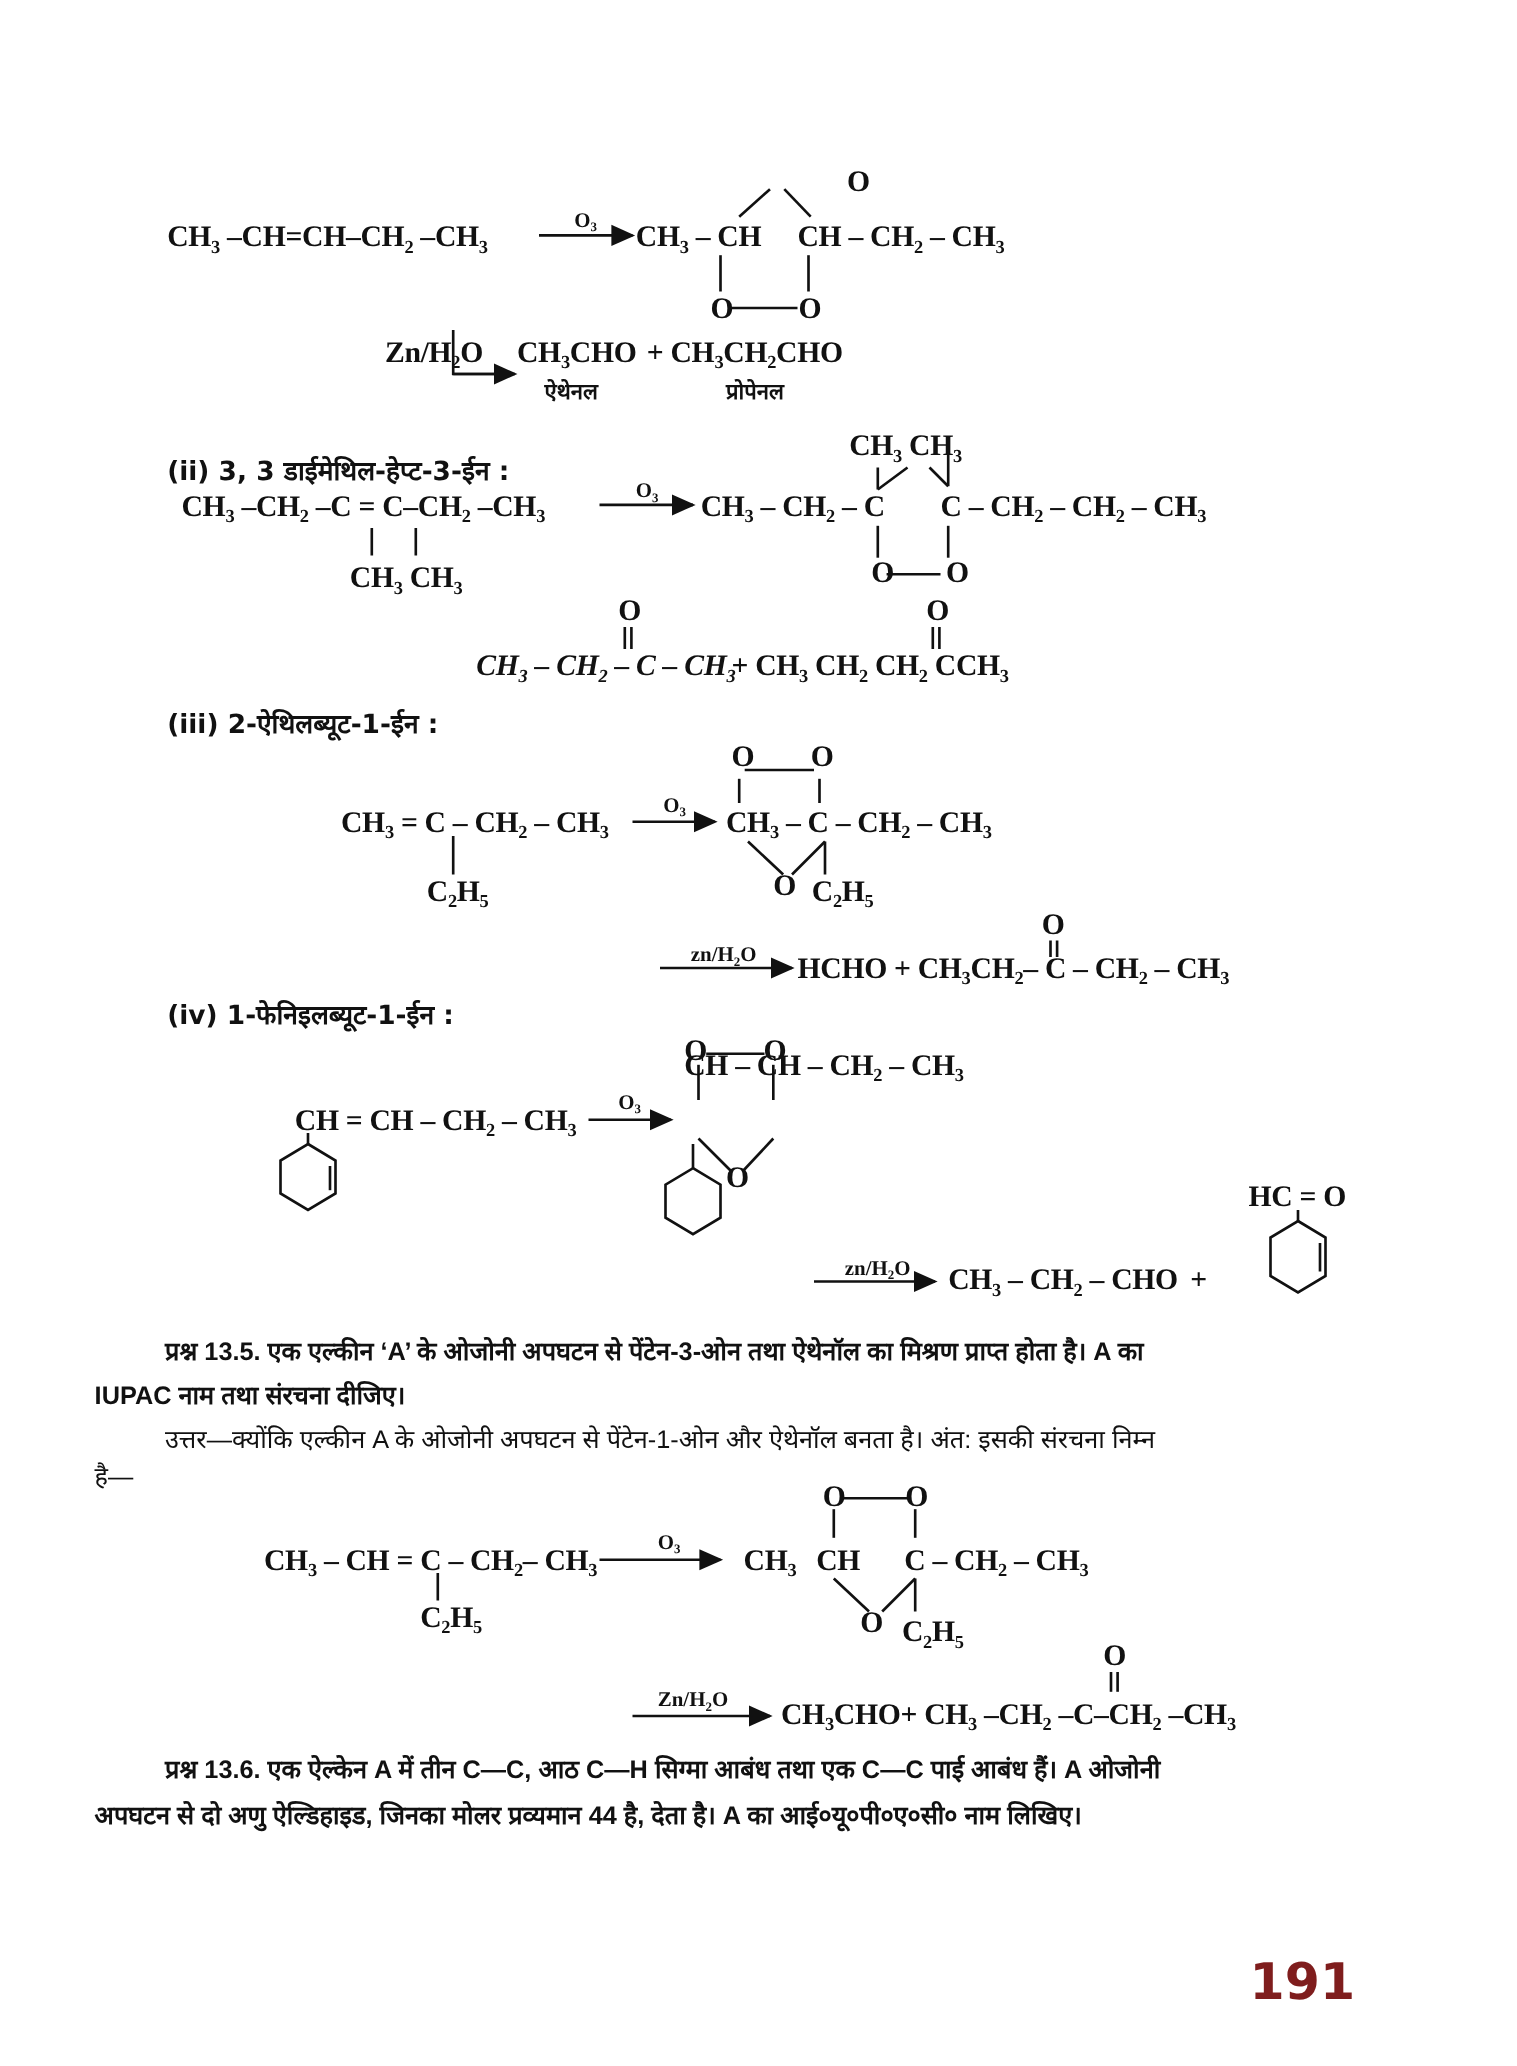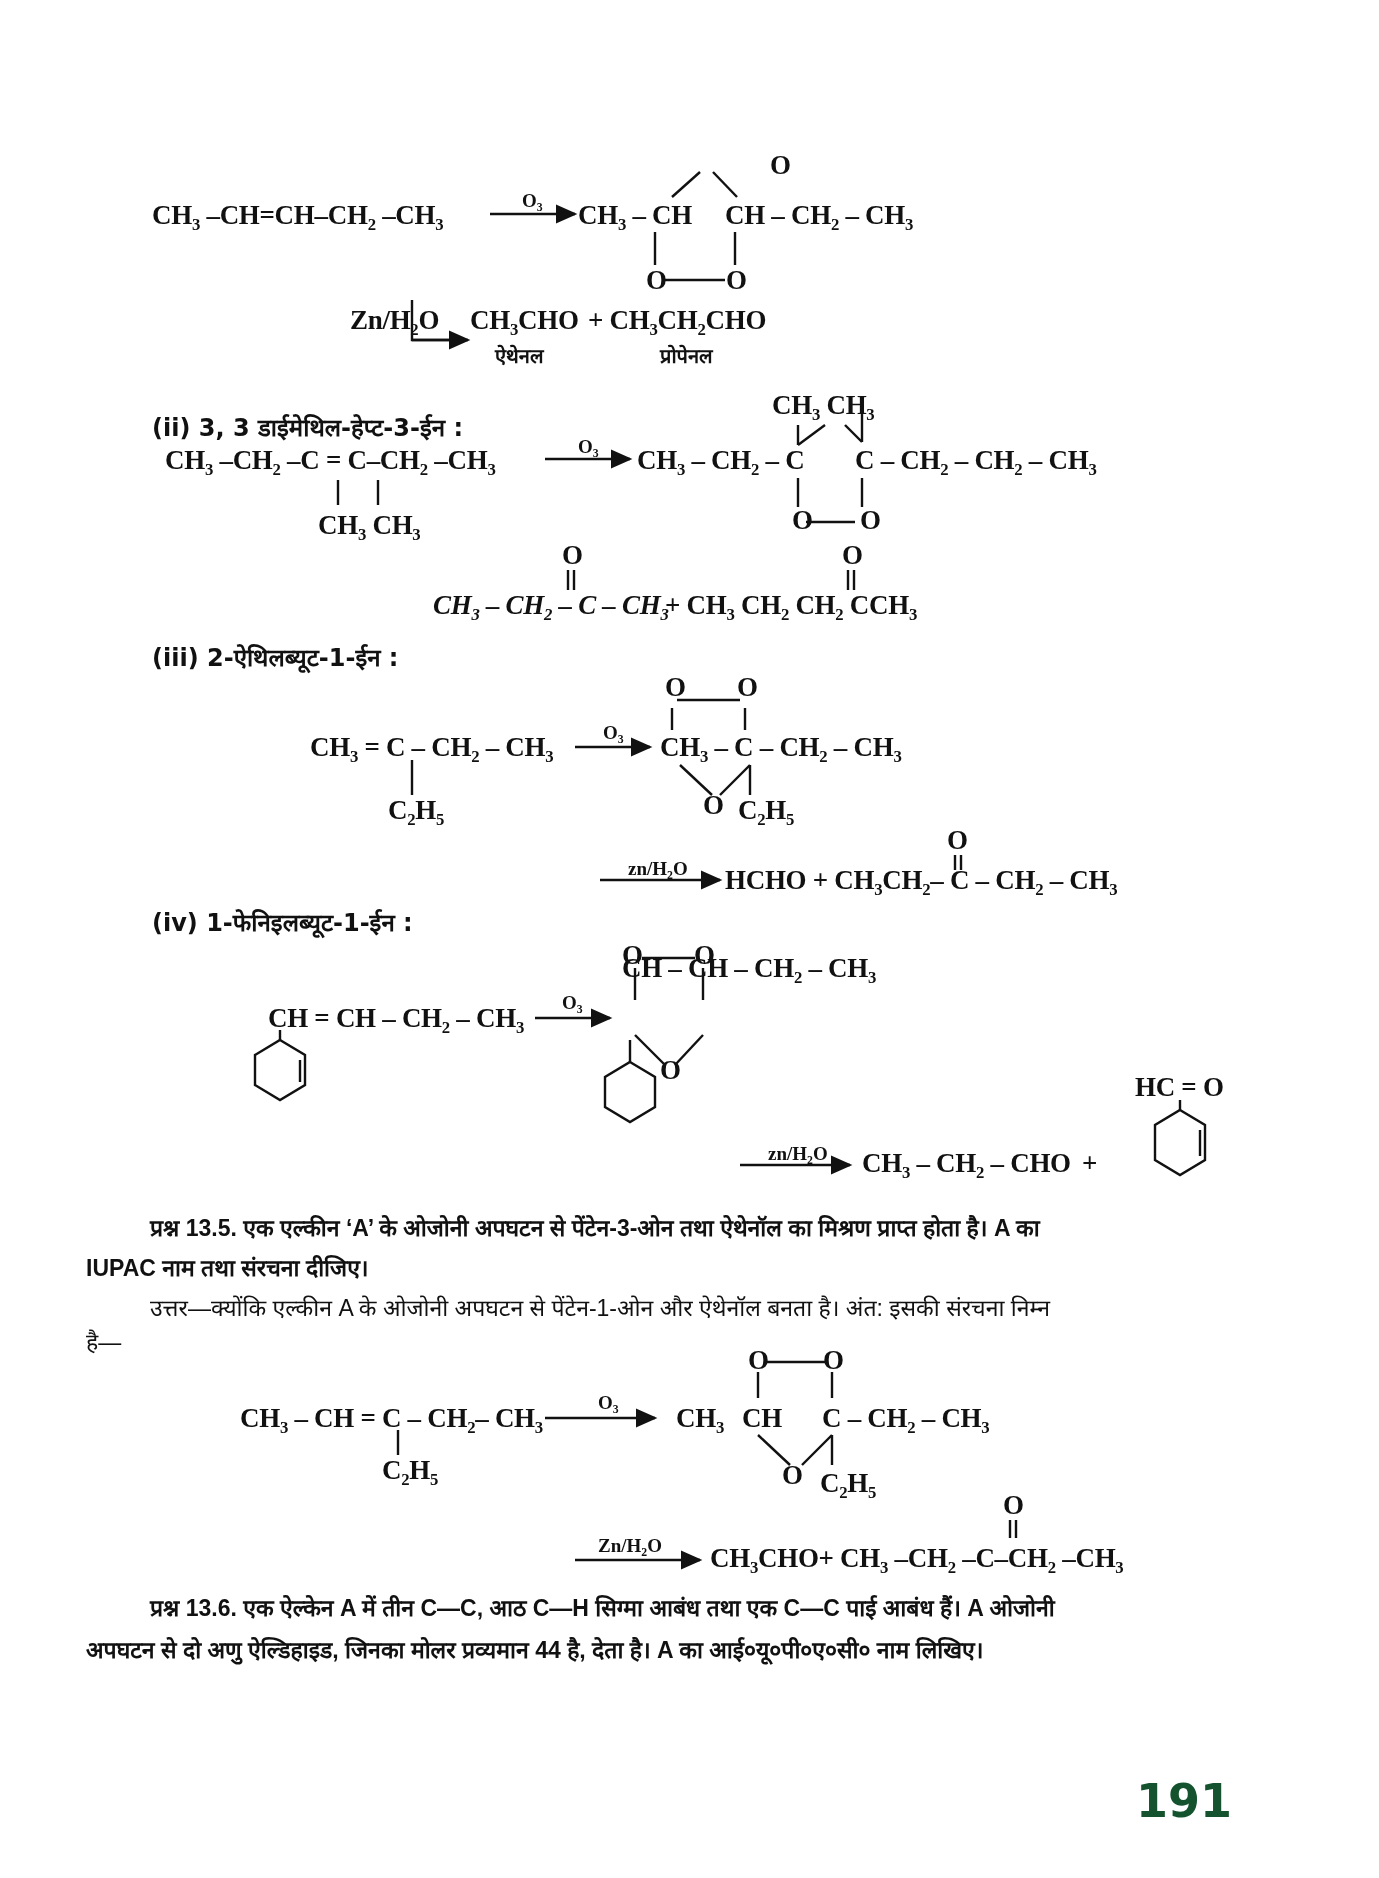--- a/index.html
+++ b/index.html
@@ -6,21 +6,21 @@
   body{width:1379px;height:1878px;position:relative;overflow:hidden;color:#111;
        font-family:"Liberation Serif","DejaVu Serif",serif;}
   .abs{position:absolute;white-space:nowrap;}
   .chem{font-size:27px;font-weight:bold;letter-spacing:-0.3px;}
   .small{font-size:19px;font-weight:bold;}
   .hindi{font-family:"DejaVu Sans",sans-serif;font-weight:bold;font-size:24px;}
   .para{font-family:Liberation Sans, sans-serif;font-weight:bold;font-size:23px;line-height:40px;}
   sub{font-size:62%;vertical-align:-0.35em;line-height:0;}
   svg.bonds{position:absolute;left:0;top:0;width:1379px;height:1878px;pointer-events:none;}
   svg.bonds line, svg.bonds polyline, svg.bonds polygon{stroke:#111;stroke-width:2.4;fill:none;}
-  .pgnum{color:#14532d;font-family:"DejaVu Sans",sans-serif;font-weight:bold;font-size:46px;}
+  .pgnum{color:#7f1d1d;font-family:"DejaVu Sans",sans-serif;font-weight:bold;font-size:46px;}
   .arrowlbl{font-size:19px;font-weight:bold;}
 </style>
 </head>
 <body>
 
 <svg class="bonds" viewBox="0 0 1379 1878">
   <defs>
     <marker id="ah" markerWidth="10" markerHeight="10" refX="8" refY="5" orient="auto">
       <path d="M0,1 L9,5 L0,9" style="fill:#111;stroke:none"></path>
     </marker>

